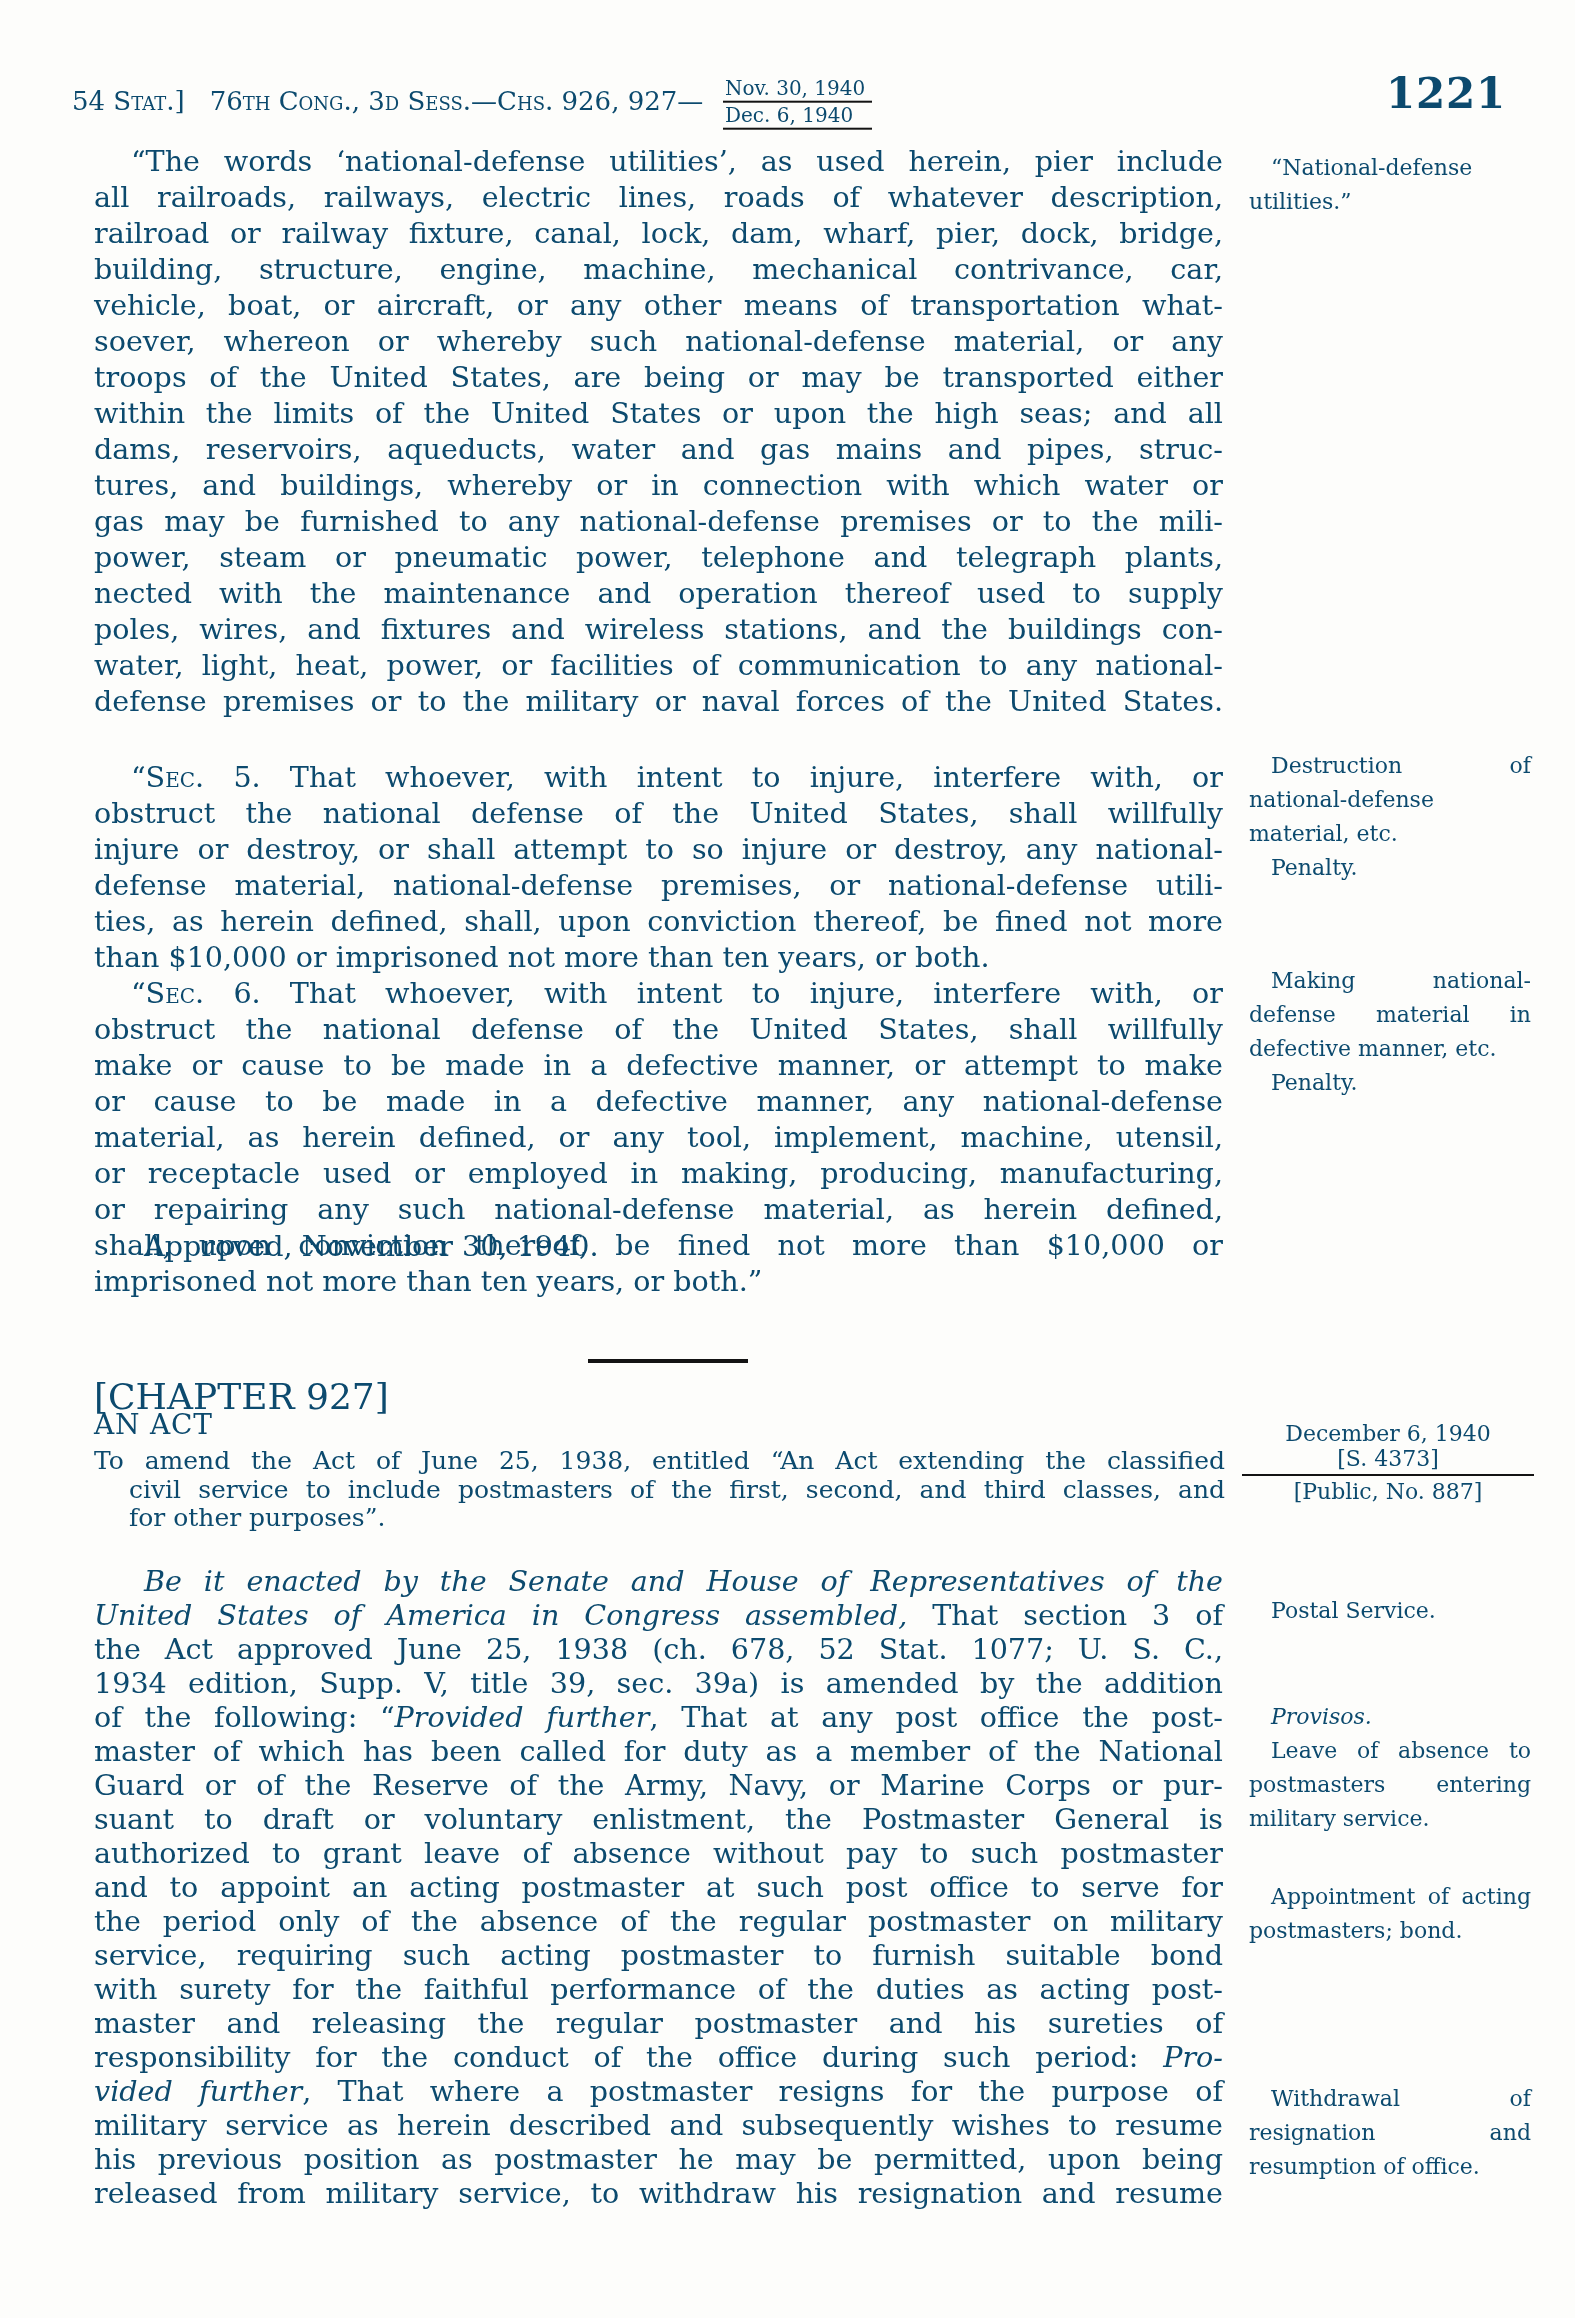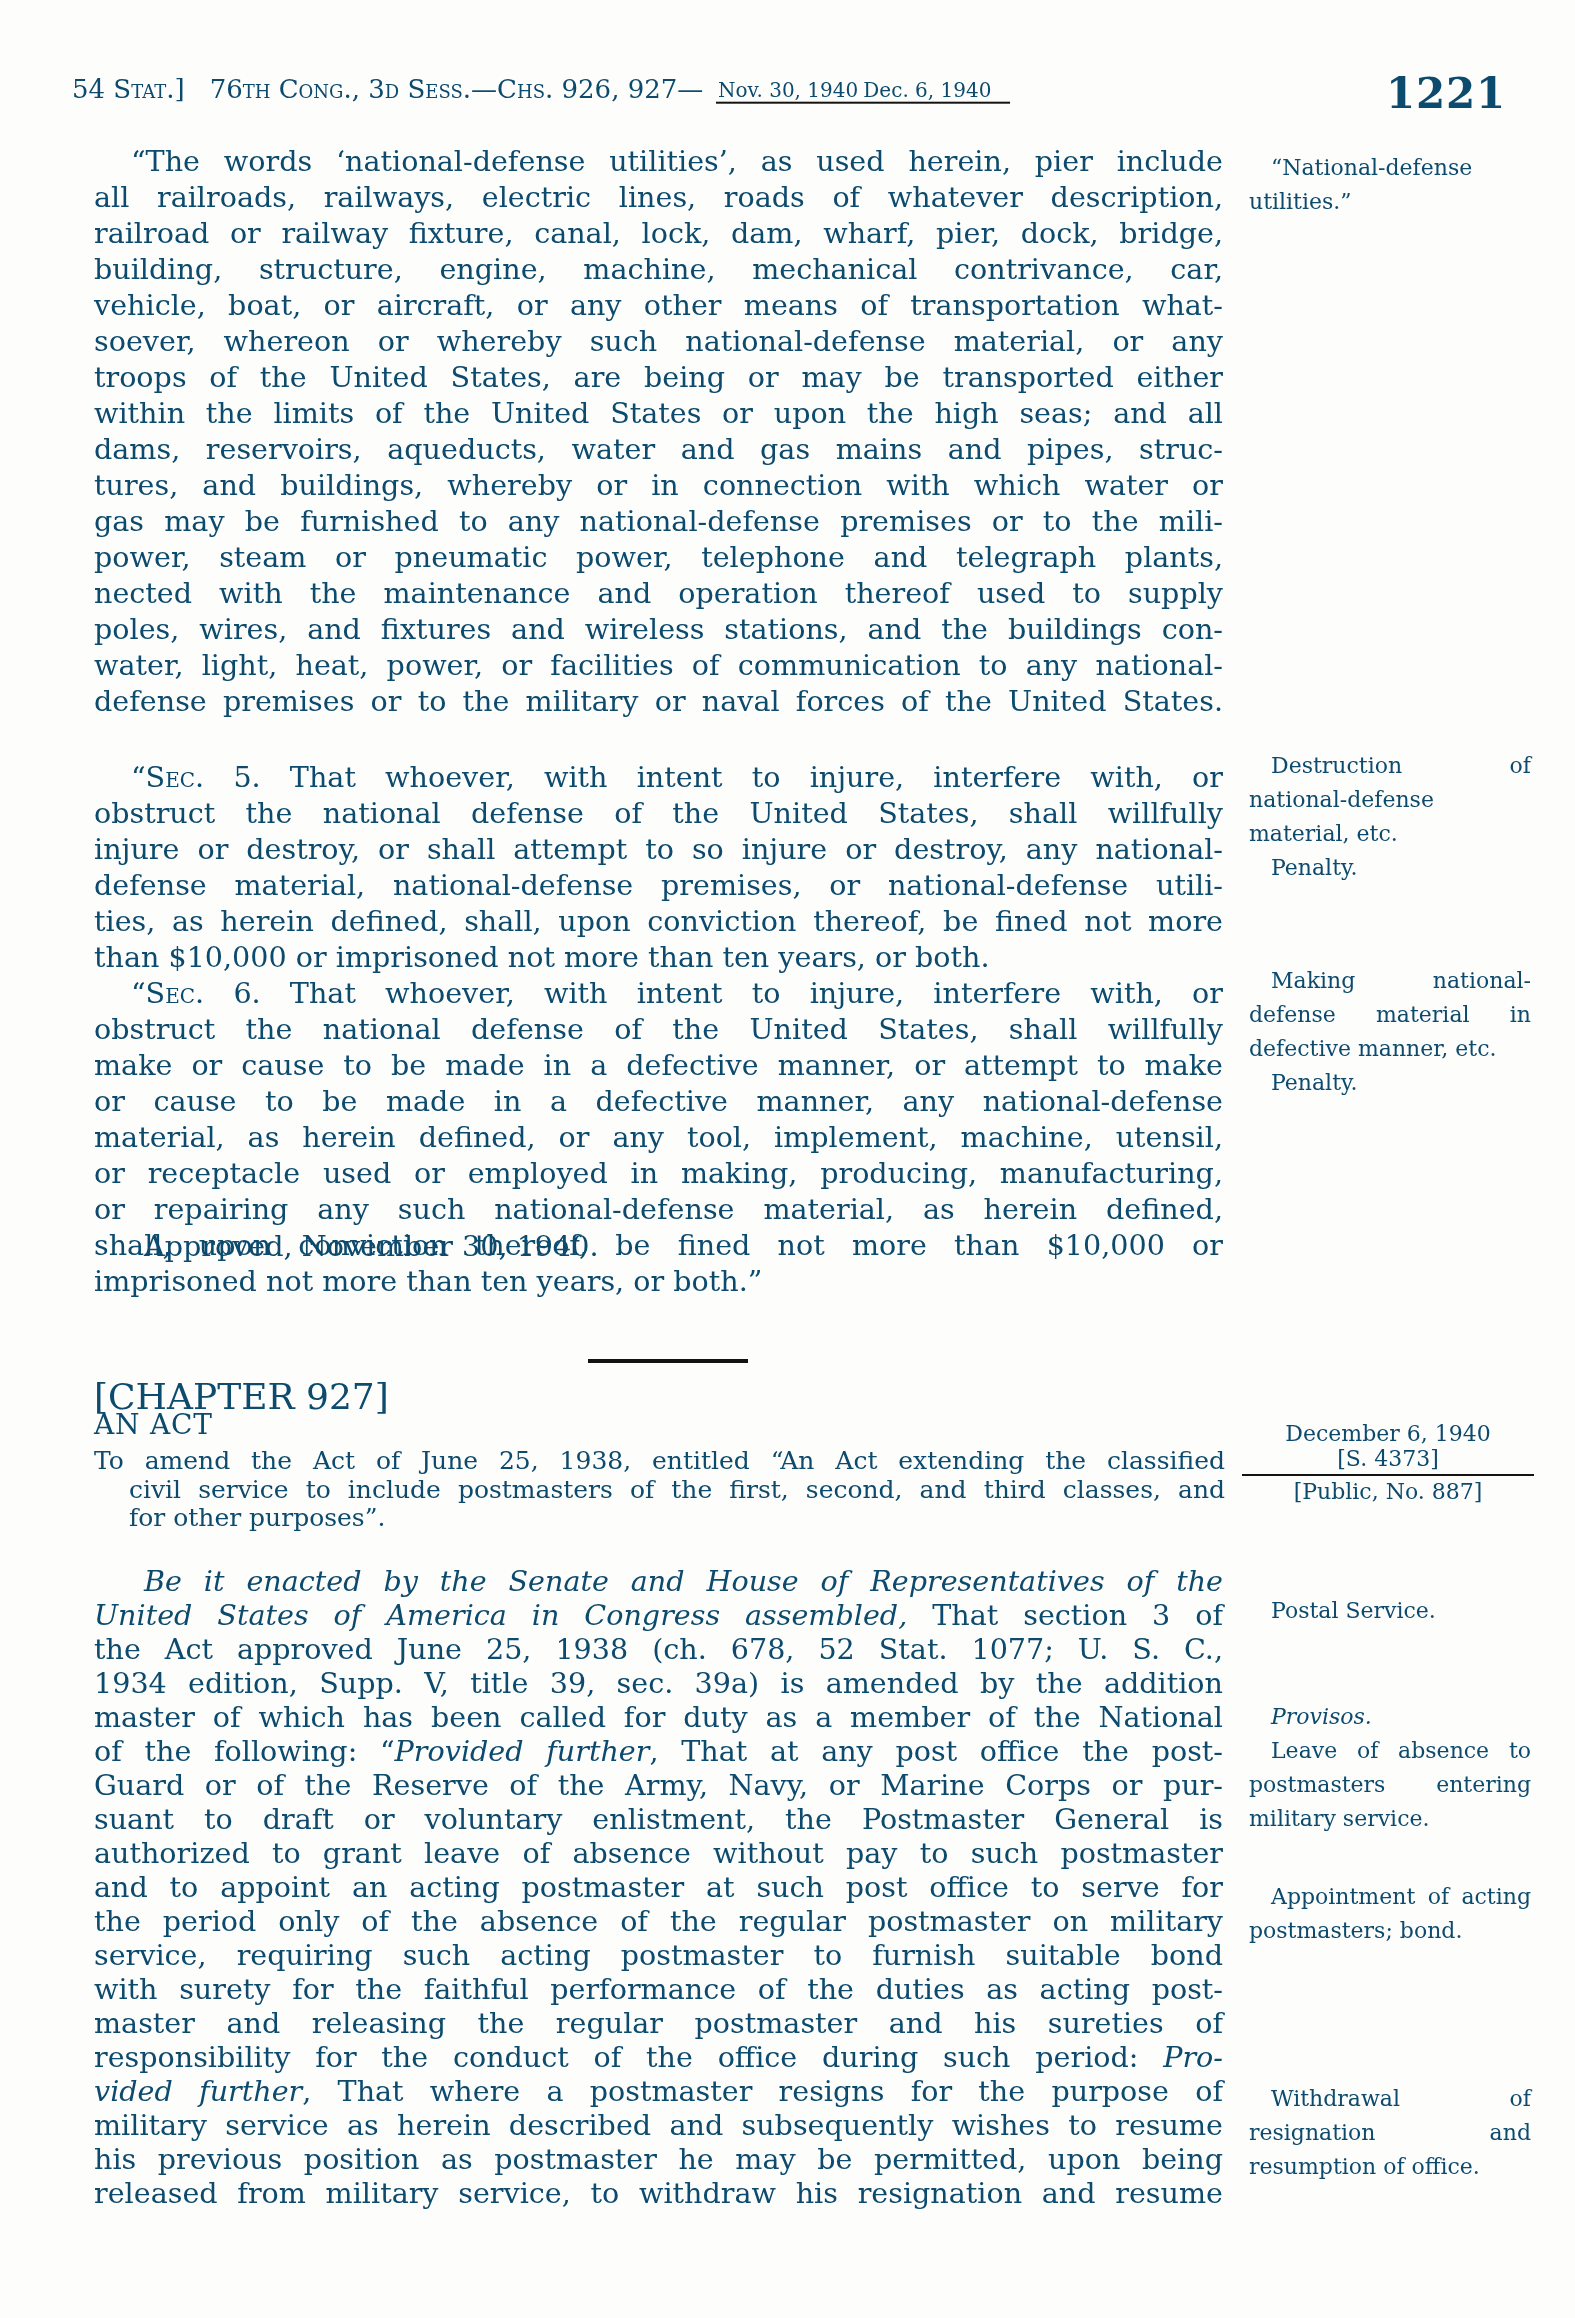--- a/index.html
+++ b/index.html
@@ -9,21 +9,21 @@
     background:#fdfdfb; color:#0c4a6e;
     font-family:"DejaVu Serif", serif;
     overflow:hidden;
   }
   .sc { font-variant:small-caps; }
   .it { font-style:italic; }
 
   
   .hdr { position:absolute; top:74px; left:72px; display:flex; align-items:center; font-size:26px; white-space:nowrap; }
   .hdr .stat { margin-right:25px; }
-  .datefrac { display:inline-flex; flex-direction:row; font-size:20px; line-height:24px; margin-left:13px; text-align:right; transform:translateY(1.7px); }
+  .datefrac { display:inline-flex; flex-direction:column; font-size:20px; line-height:24px; margin-left:20px; text-align:left; transform:translateY(1.7px); }
   .datefrac .dtop { border-bottom:2.5px solid #131313; padding:0 3.4px 0.8px 1.7px; }
   .datefrac .dbot { border-bottom:2.5px solid #131313; padding:0 18.5px 0.8px 1.7px; }
   .pageno { position:absolute; top:69px; left:1386px; font-size:42px; font-weight:bold; letter-spacing:0.8px; }
 
   
   .col { position:absolute; left:94px; width:1129px; font-size:28.6px; line-height:36px; }
   .tl { text-align:justify; text-align-last:justify; }
   .tl.nj { text-align:left; text-align-last:left; }
   .ind  { padding-left:37px; }
   .ind2 { padding-left:50px; }
@@ -109,22 +109,22 @@
     <div class="tl"><span>To amend the Act of June 25, 1938, entitled “An Act extending the classified</span></div>
     <div class="tl hang"><span>civil service to include postmasters of the first, second, and third classes, and</span></div>
     <div class="tl nj hang"><span>for other purposes”.</span></div>
   </section>
 
   <section class="col enact" style="top:1564px">
     <div class="tl ind2"><span class="it">Be it enacted by the Senate and House of Representatives of the</span></div>
     <div class="tl"><span class="it">United States of America in Congress assembled,</span><span> That section 3 of</span></div>
     <div class="tl"><span>the Act approved June 25, 1938 (ch. 678, 52 Stat. 1077; U. S. C.,</span></div>
     <div class="tl"><span>1934 edition, Supp. V, title 39, sec. 39a) is amended by the addition</span></div>
+    <div class="tl"><span>of the following: “</span><span class="it">Provided further</span><span>, That at any post office the post-</span></div>
     <div class="tl"><span>master of which has been called for duty as a member of the National</span></div>
-    <div class="tl"><span>of the following: “</span><span class="it">Provided further</span><span>, That at any post office the post-</span></div>
     <div class="tl"><span>Guard or of the Reserve of the Army, Navy, or Marine Corps or pur-</span></div>
     <div class="tl"><span>suant to draft or voluntary enlistment, the Postmaster General is</span></div>
     <div class="tl"><span>authorized to grant leave of absence without pay to such postmaster</span></div>
     <div class="tl"><span>and to appoint an acting postmaster at such post office to serve for</span></div>
     <div class="tl"><span>the period only of the absence of the regular postmaster on military</span></div>
     <div class="tl"><span>service, requiring such acting postmaster to furnish suitable bond</span></div>
     <div class="tl"><span>with surety for the faithful performance of the duties as acting post-</span></div>
     <div class="tl"><span>master and releasing the regular postmaster and his sureties of</span></div>
     <div class="tl"><span>responsibility for the conduct of the office during such period: </span><span class="it">Pro-</span></div>
     <div class="tl"><span class="it">vided further</span><span>, That where a postmaster resigns for the purpose of</span></div>

